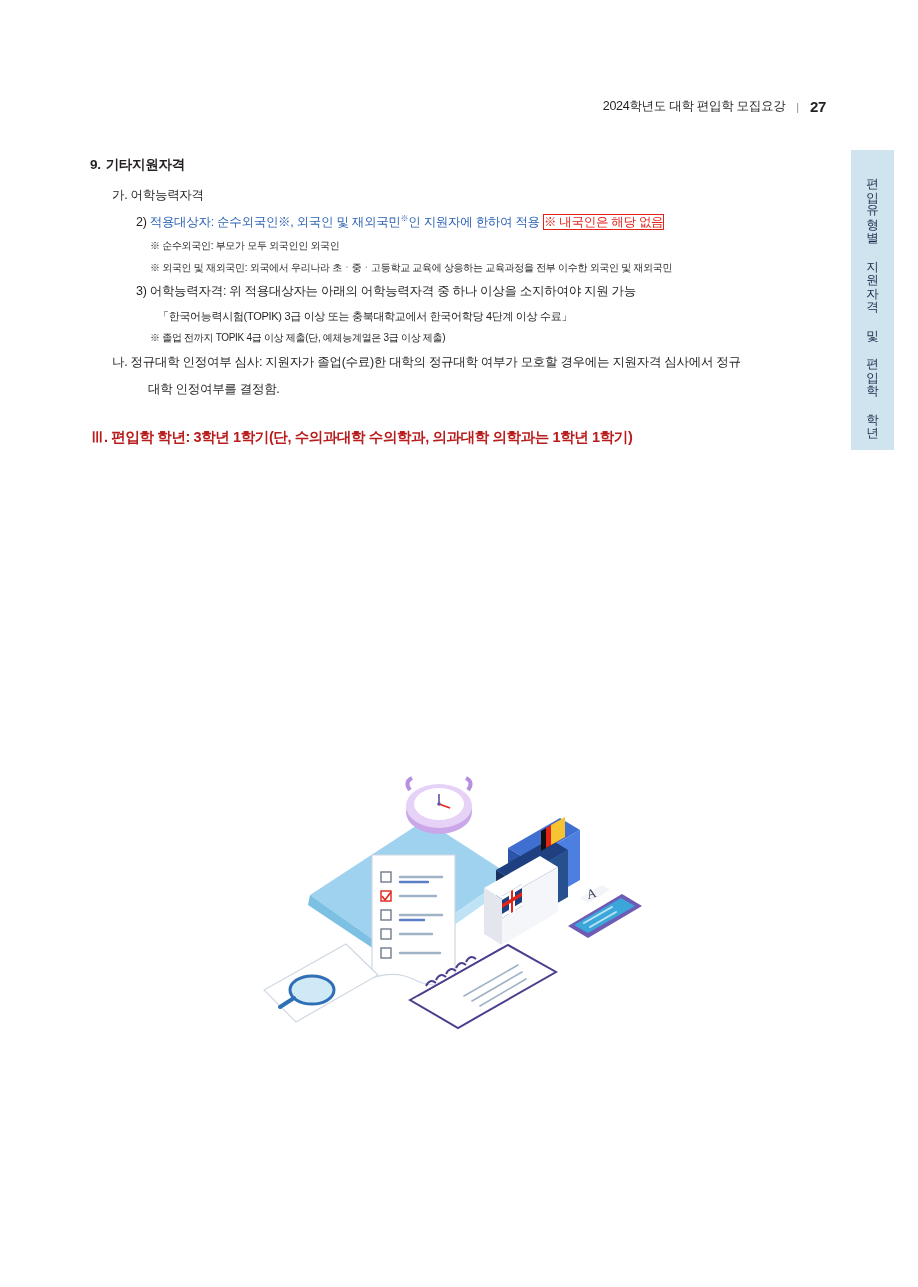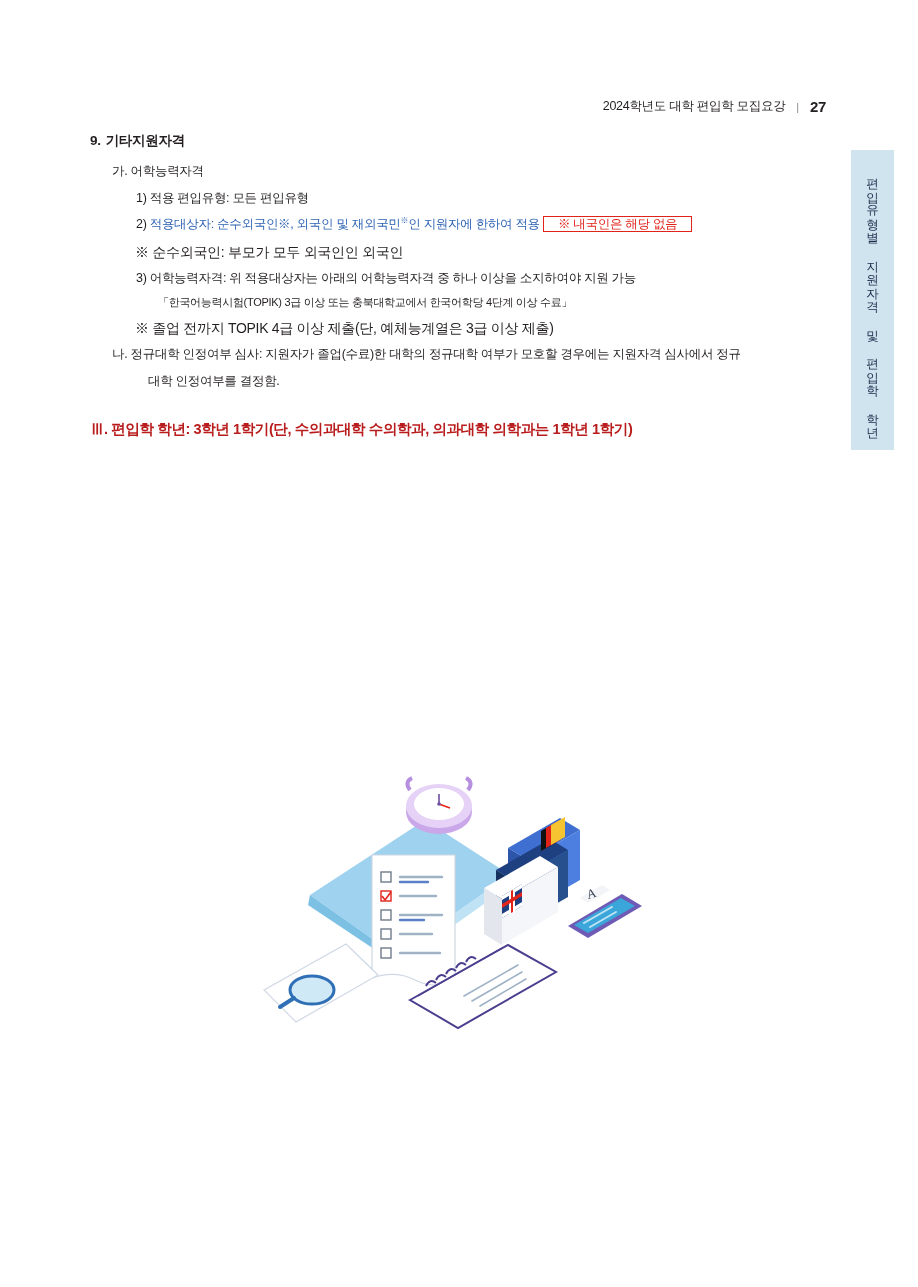--- a/index.html
+++ b/index.html
@@ -65,21 +65,21 @@
     letter-spacing: 1px;
     color: #1b2a4a;
     text-align: center;
     white-space: pre-line;
     font-weight: 500;
   }
 
   
   .content {
     position: absolute;
-    top: 132px;
+    top: 156px;
     left: 90px;
     width: 740px;
   }
 
   .sec-title {
     font-size: 13.5px;
     font-weight: bold;
     color: #231f20;
     letter-spacing: -0.3px;
     margin-bottom: 12px;
@@ -96,23 +96,23 @@
     line-height: 1.45;
   }
   .lvl2 {
     font-size: 12.5px;
     letter-spacing: -0.3px;
     margin-left: 46px;
     margin-bottom: 8px;
     line-height: 1.45;
   }
   .lvl3 {
-    font-size: 14px;
-    letter-spacing: -0.3px;
-    margin-left: 45px;
+    font-size: 10px;
+    letter-spacing: -0.3px;
+    margin-left: 60px;
     margin-bottom: 7px;
     line-height: 1.45;
     color: #231f20;
   }
   .lvl2-quote {
     font-size: 11px;
     letter-spacing: -0.3px;
     margin-left: 68px;
     margin-bottom: 7px;
     line-height: 1.45;
@@ -122,21 +122,21 @@
     letter-spacing: -0.3px;
     margin-left: 58px;
     margin-bottom: 8px;
     line-height: 1.45;
   }
 
   .blue { color: #2d62b4; }
   .boxed {
     border: 1px solid #e2231a;
     color: #e2231a;
-    padding: 0 14px;
+    padding: 0 0;
   }
   .sup {
     font-size: 8px;
     vertical-align: super;
   }
 
   .roman-head {
     margin-top: 30px;
     font-size: 14.5px;
     font-weight: bold;
@@ -173,37 +173,37 @@
 
     <div class="sec-title">
       <span class="num">9.</span><span>기타지원자격</span>
     </div>
 
     <div class="lvl1">
       <span>가.</span>
       <span>어학능력자격</span>
     </div>
 
-    <div class="lvl2">
-      <span>1)</span>
-      <span>적용 편입유형: 모든 편입유형</span>
-    </div>
 
     <div class="lvl2">
       <span>2)</span>
       <span class="blue">적용대상자:</span>
       <span class="blue">순수외국인※, 외국인 및 재외국민</span><span class="blue sup">※</span><span class="blue">인 지원자에 한하여 적용</span>
       <span class="boxed">※ 내국인은 해당 없음</span>
     </div>
 
     <div class="lvl3">
       <span>※</span>
       <span>순수외국인: 부모가 모두 외국인인 외국인</span>
     </div>
 
+    <div class="lvl3">
+      <span>※</span>
+      <span>외국인 및 재외국민: 외국에서 우리나라 초ㆍ중ㆍ고등학교 교육에 상응하는 교육과정을 전부 이수한 외국인 및 재외국민</span>
+    </div>
 
     <div class="lvl2">
       <span>3)</span>
       <span>어학능력자격: 위 적용대상자는 아래의 어학능력자격 중 하나 이상을 소지하여야 지원 가능</span>
     </div>
 
     <div class="lvl2-quote">
       <span>「한국어능력시험(TOPIK) 3급 이상 또는 충북대학교에서 한국어학당 4단계 이상 수료」</span>
     </div>
 

